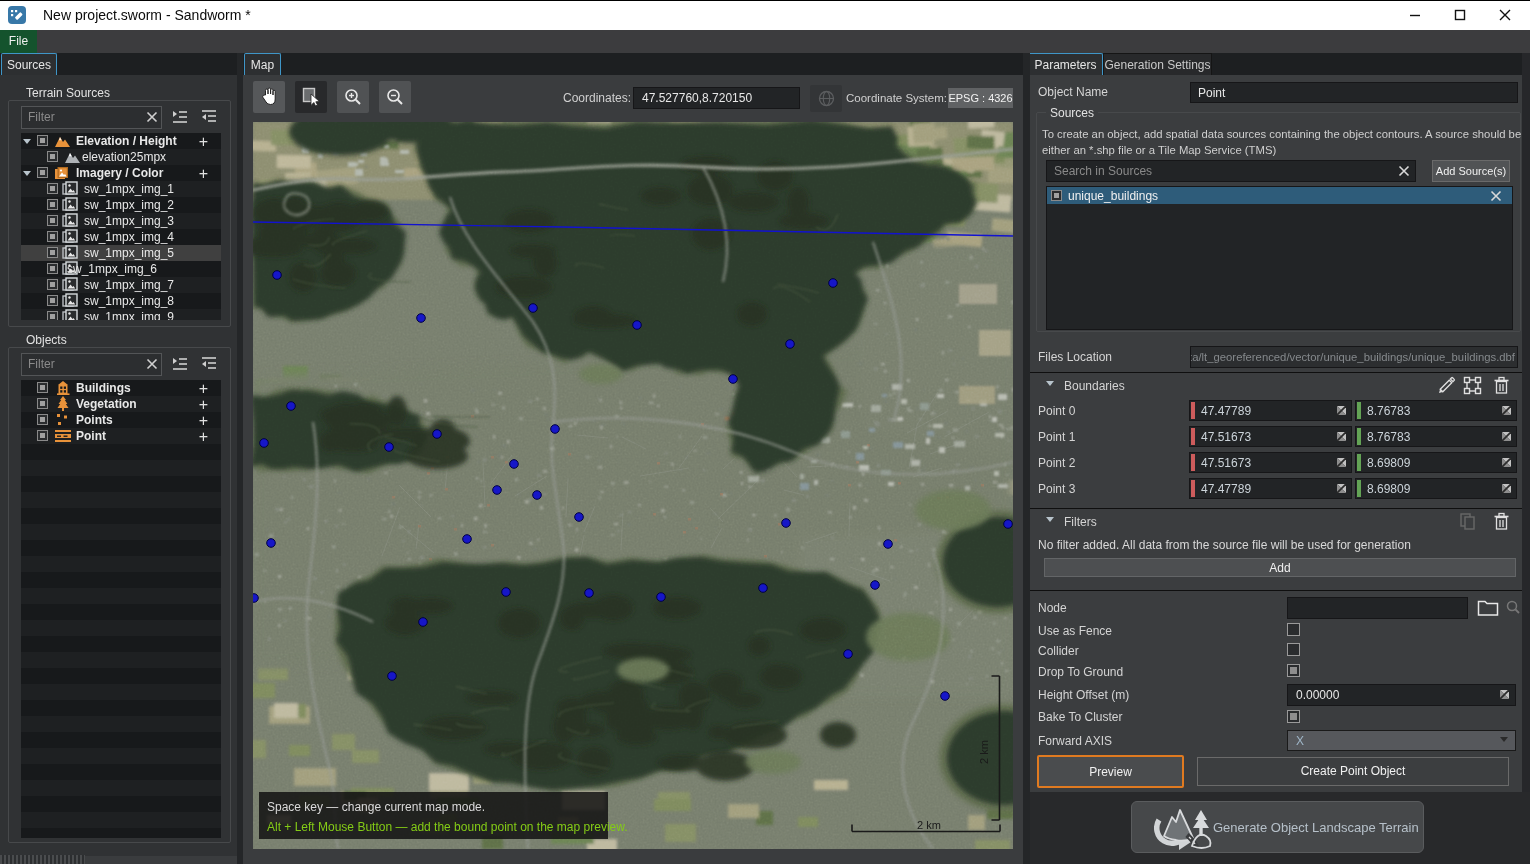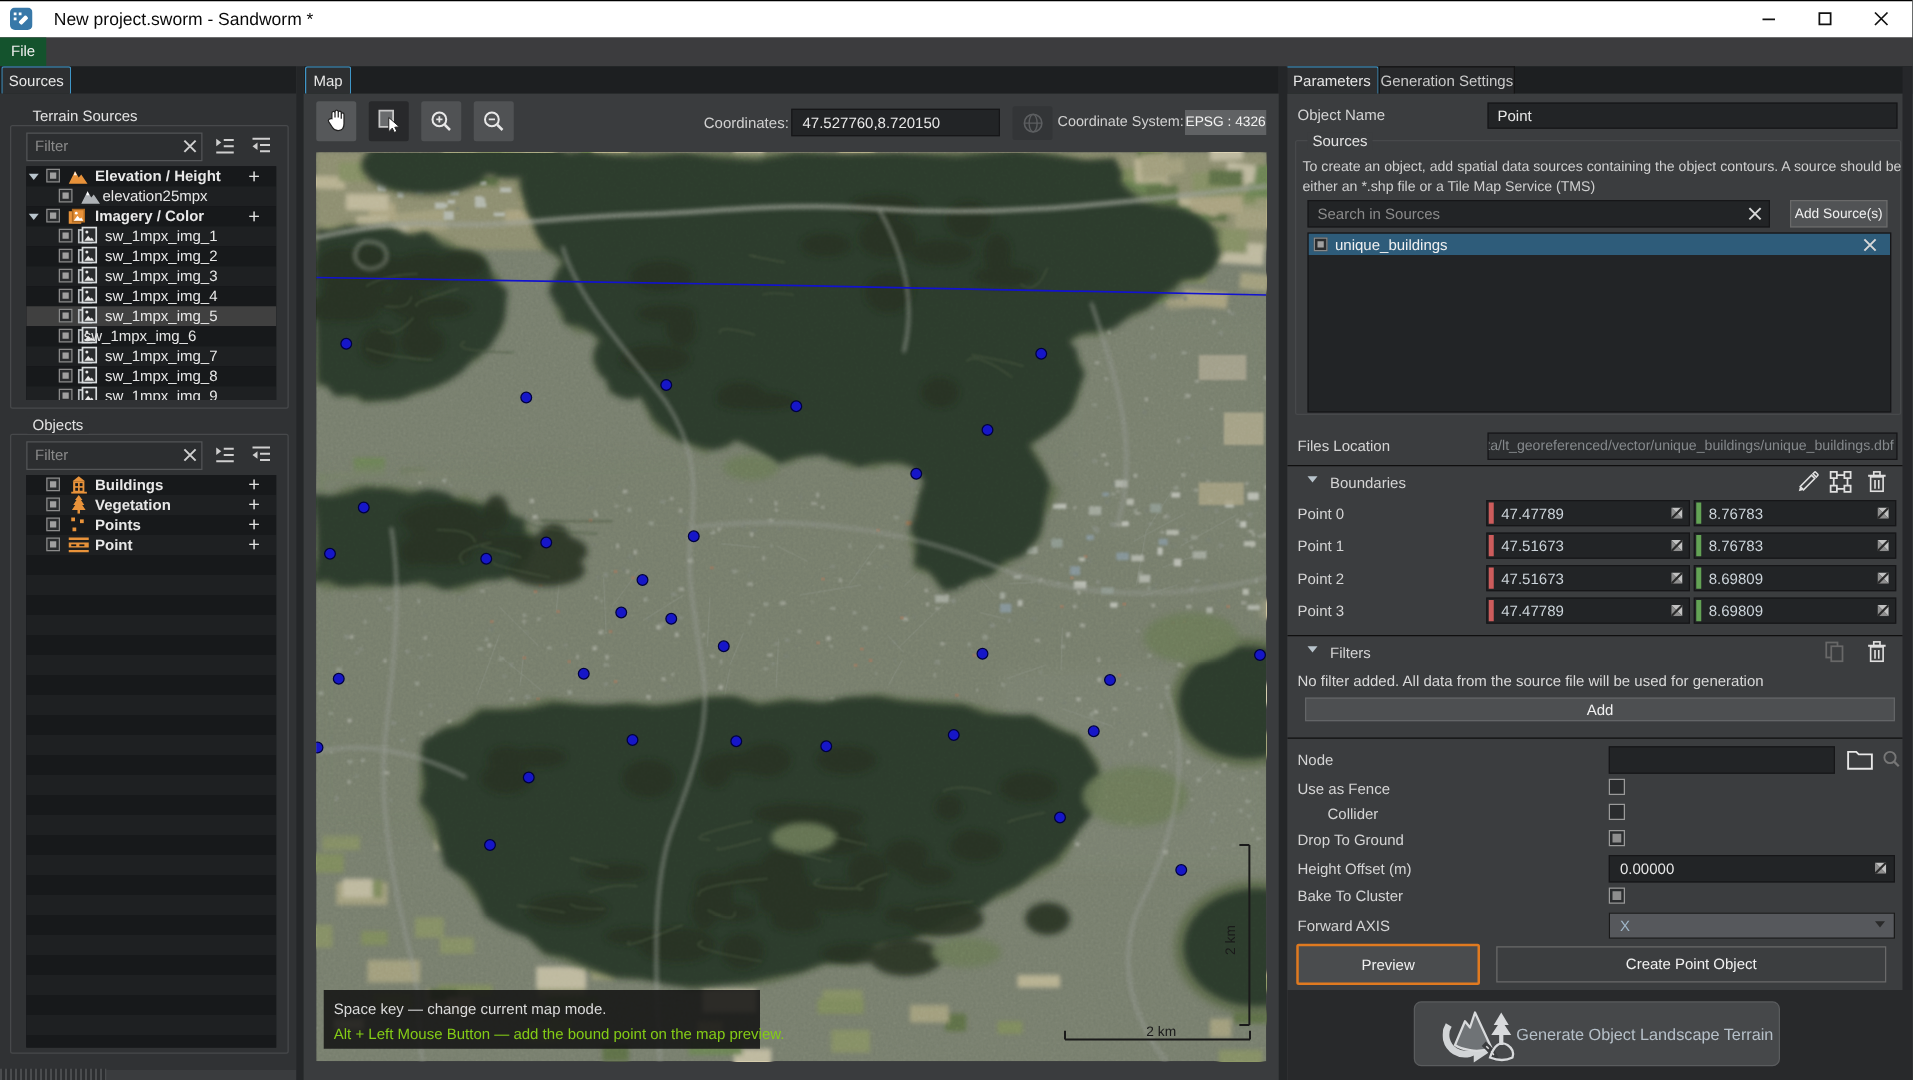--- a/index.html
+++ b/index.html
@@ -1744,21 +1744,21 @@
     <div class="rinput" style="left:1287px;top:597px;width:181px;height:22px;"></div>
     <svg class="abs" style="left:1477px;top:599px" width="22" height="18" viewBox="0 0 22 18">
       <path d="M1.5 16 V2.5 H8 L10 4.5 H20.5 V16 Z" fill="none" stroke="#e8e8e8" stroke-width="1.5"></path>
       </svg>
     <svg class="abs" style="left:1504px;top:598px" width="18" height="18" viewBox="0 0 18 18">
       <circle cx="8" cy="8" r="4.5" fill="none" stroke="#777" stroke-width="1.5"></circle>
       <line x1="11.5" y1="11.5" x2="15" y2="15" stroke="#777" stroke-width="1.8"></line>
       </svg>
     <div class="rlabel" style="left:1038px;top:624px;">Use as Fence</div>
     <span class="chk" style="left:1287px;top:623px;"></span>
-    <div class="rlabel" style="left:1038px;top:644px;margin-left:24px;">Collider</div>
+    <div class="rlabel" style="left:1038px;top:644px;">Collider</div>
     <span class="chk" style="left:1287px;top:643px;"></span>
     <div class="rlabel" style="left:1038px;top:665px;">Drop To Ground</div>
     <span class="chk part" style="left:1287px;top:664px;">
         <i></i>
       </span>
     <div class="rlabel" style="left:1038px;top:688px;">Height Offset (m)</div>
     <div class="rinput" style="left:1287px;top:684px;width:229px;height:22px;line-height:21px;padding-left:8px;">0.00000</div>
     <svg class="abs" style="left:1500px;top:690px" width="9" height="9" viewBox="0 0 9 9">
       <path d="M0 0 H9 V9 Z" fill="#c2c2c2"></path>
         <path d="M0 0 V9 H9 Z" fill="#8e8e8e"></path>

